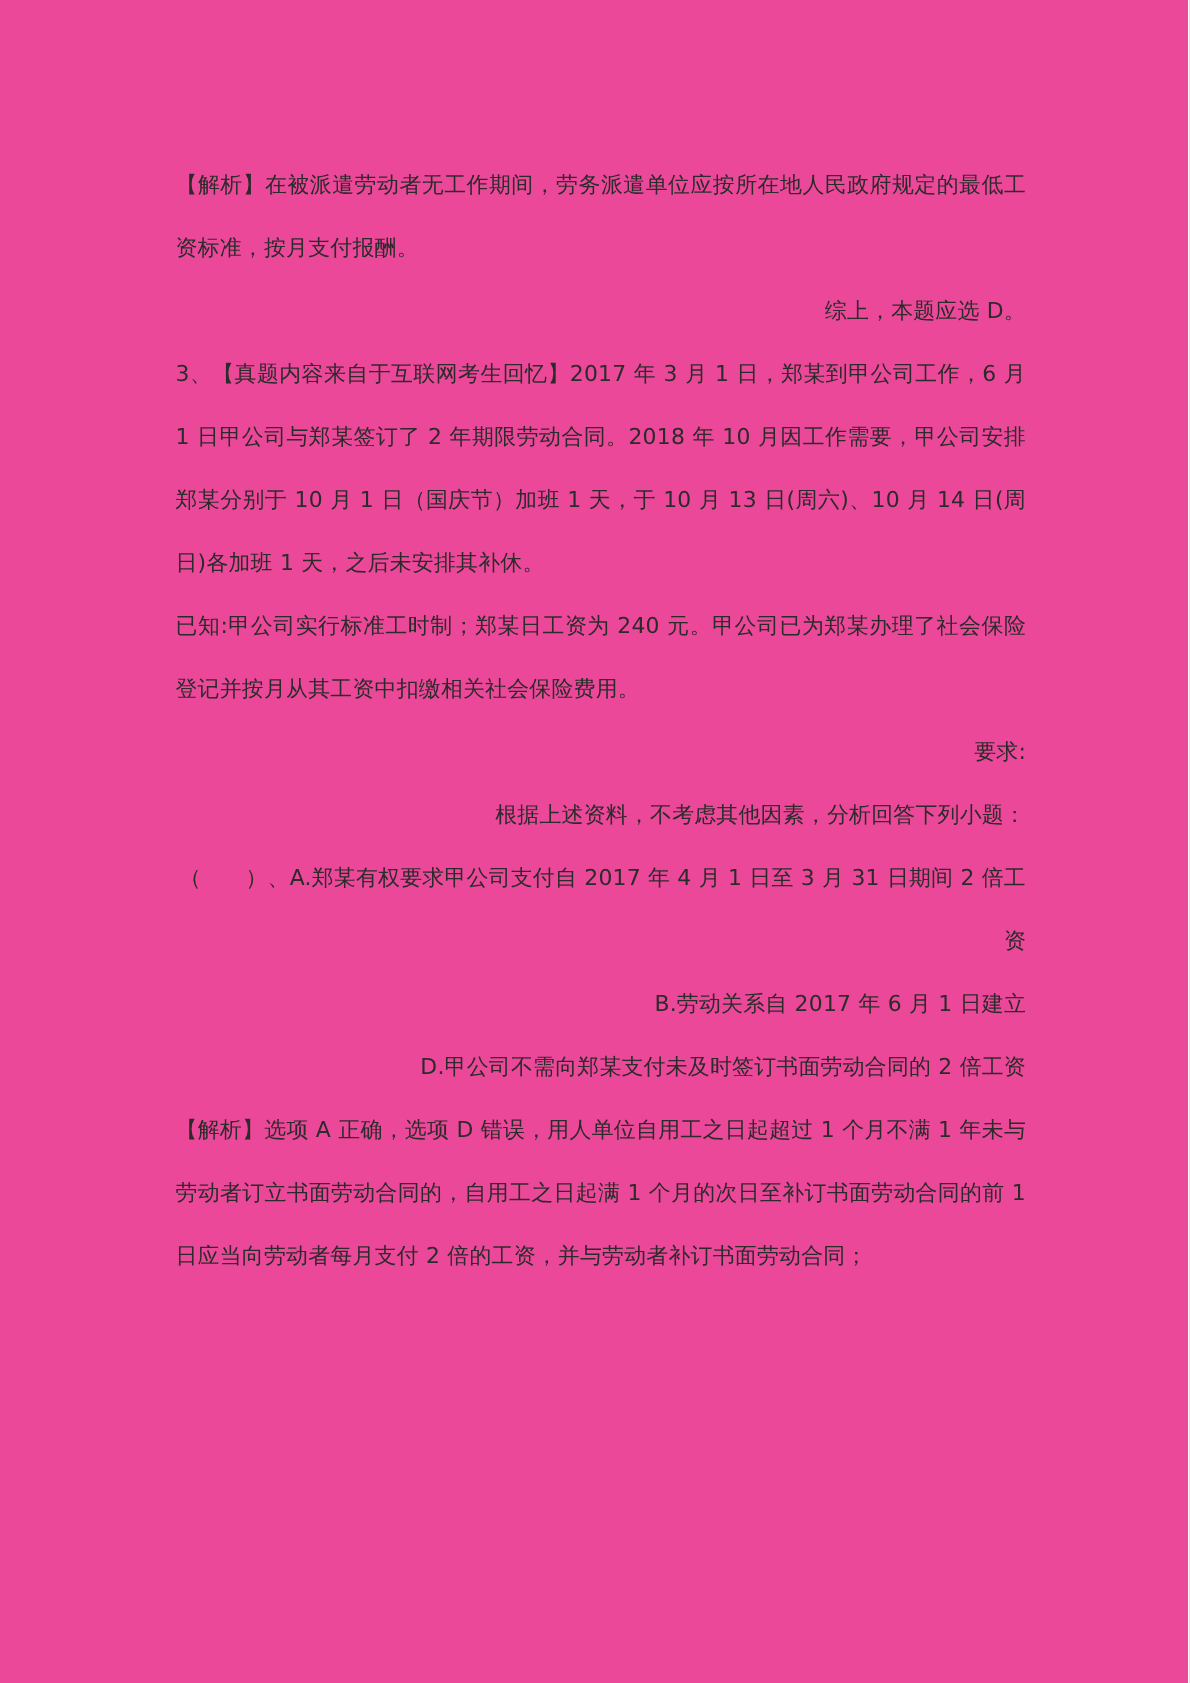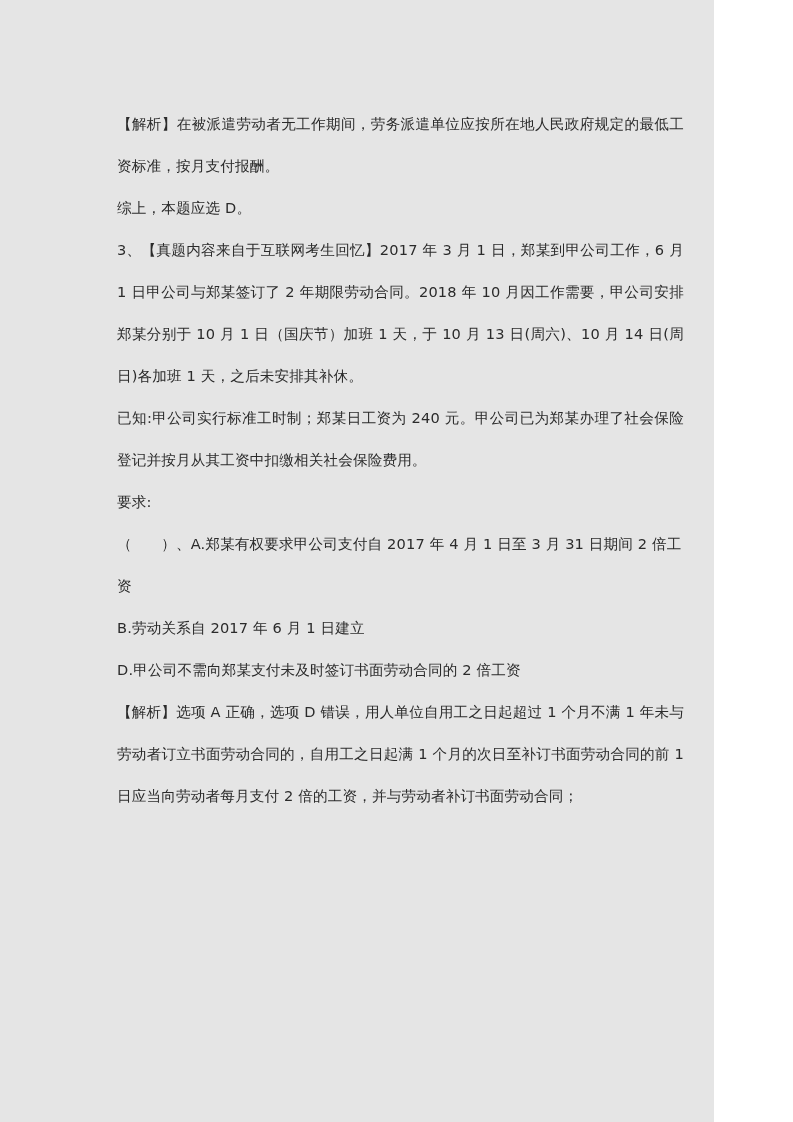--- a/index.html
+++ b/index.html
@@ -8,62 +8,63 @@
     background: #ffffff;
   }
   body {
     width: 793px;
     height: 1122px;
     overflow: hidden;
     font-family: "DejaVu Sans", "Liberation Sans", sans-serif;
   }
   .page {
     position: relative;
-    width: 714px;
+    width: 792px;
     height: 1122px;
-    background: #e5e5e5;
+    background: #ec4899;
     box-sizing: border-box;
   }
   .content {
     position: absolute;
     left: 117px;
     top: 103px;
     width: 567px;
   }
   .para {
     font-size: 14.6px;
     line-height: 42px;
     color: #2b2b2b;
     margin: 0;
     text-align: justify;
     text-justify: inter-ideograph;
     word-break: break-all;
     letter-spacing: 0.15px;
   }
   .para.last-left {
-    text-align: left;
+    text-align: right;
   }
 </style>
 </head>
 <body>
 
 <div class="page">
   <div class="content">
 
     <p class="para">【解析】在被派遣劳动者无工作期间，劳务派遣单位应按所在地人民政府规定的最低工资标准，按月支付报酬。</p>
 
     <p class="para last-left">综上，本题应选 D。</p>
 
     <p class="para">3、【真题内容来自于互联网考生回忆】2017 年 3 月 1 日，郑某到甲公司工作，6 月 1 日甲公司与郑某签订了 2 年期限劳动合同。2018 年 10 月因工作需要，甲公司安排郑某分别于 10 月 1 日（国庆节）加班 1 天，于 10 月 13 日(周六)、10 月 14 日(周日)各加班 1 天，之后未安排其补休。</p>
 
 
     <p class="para">已知:甲公司实行标准工时制；郑某日工资为 240 元。甲公司已为郑某办理了社会保险登记并按月从其工资中扣缴相关社会保险费用。</p>
 
     <p class="para last-left">要求:</p>
 
+    <p class="para last-left">根据上述资料，不考虑其他因素，分析回答下列小题：</p>
 
 
     <p class="para last-left">（　　）、A.郑某有权要求甲公司支付自 2017 年 4 月 1 日至 3 月 31 日期间 2 倍工资</p>
 
     <p class="para last-left">B.劳动关系自 2017 年 6 月 1 日建立</p>
 
 
     <p class="para last-left">D.甲公司不需向郑某支付未及时签订书面劳动合同的 2 倍工资</p>
 
 

